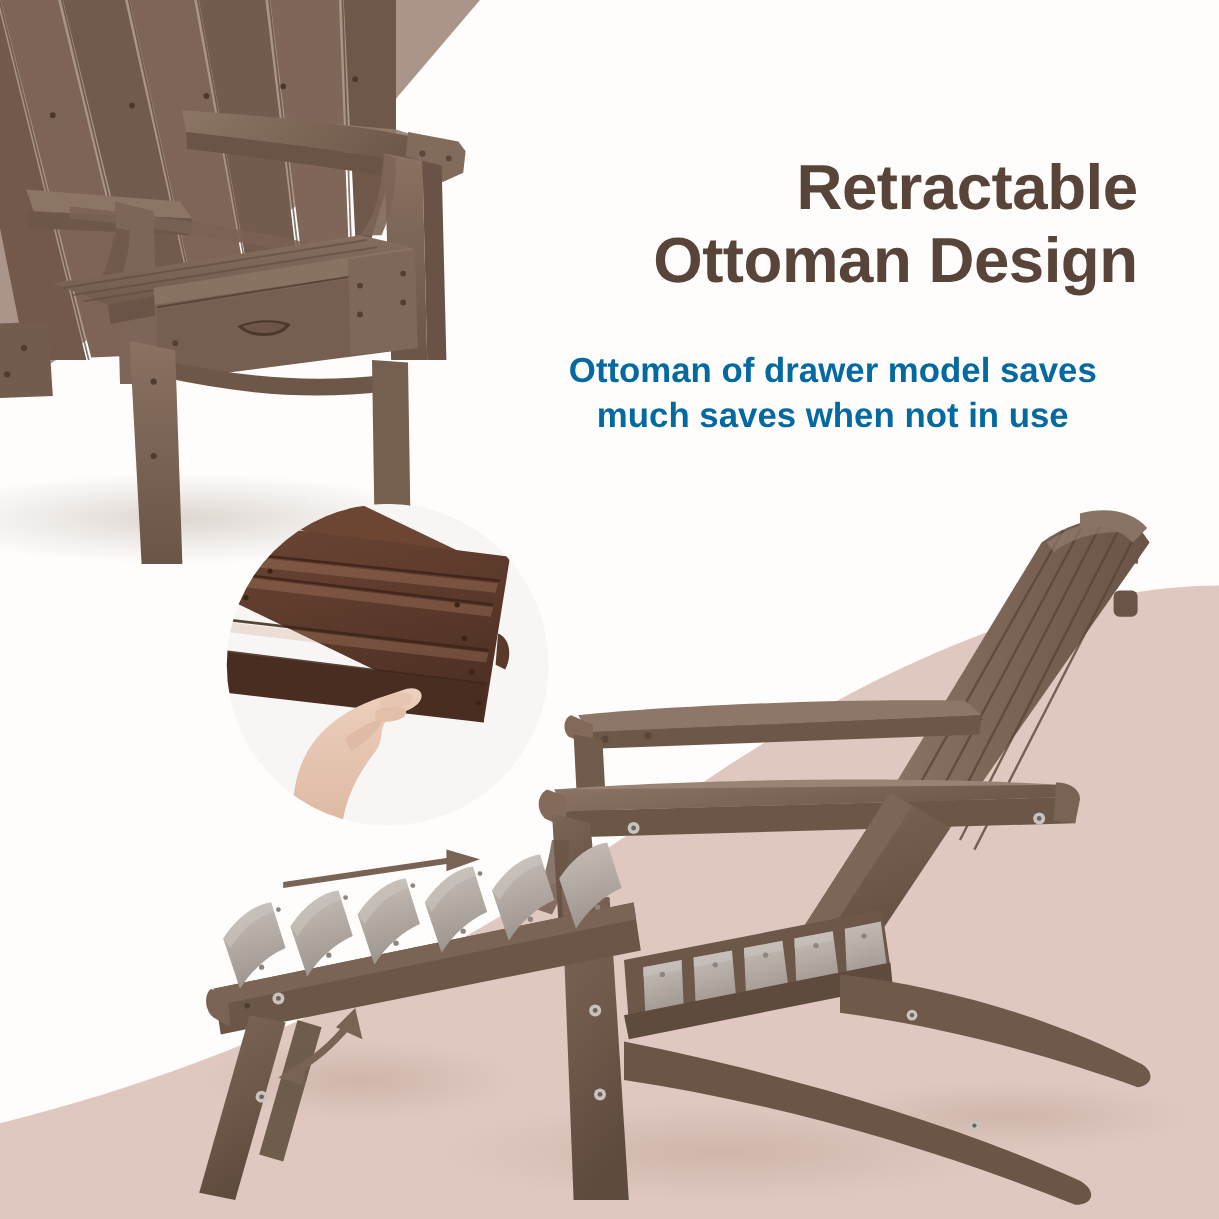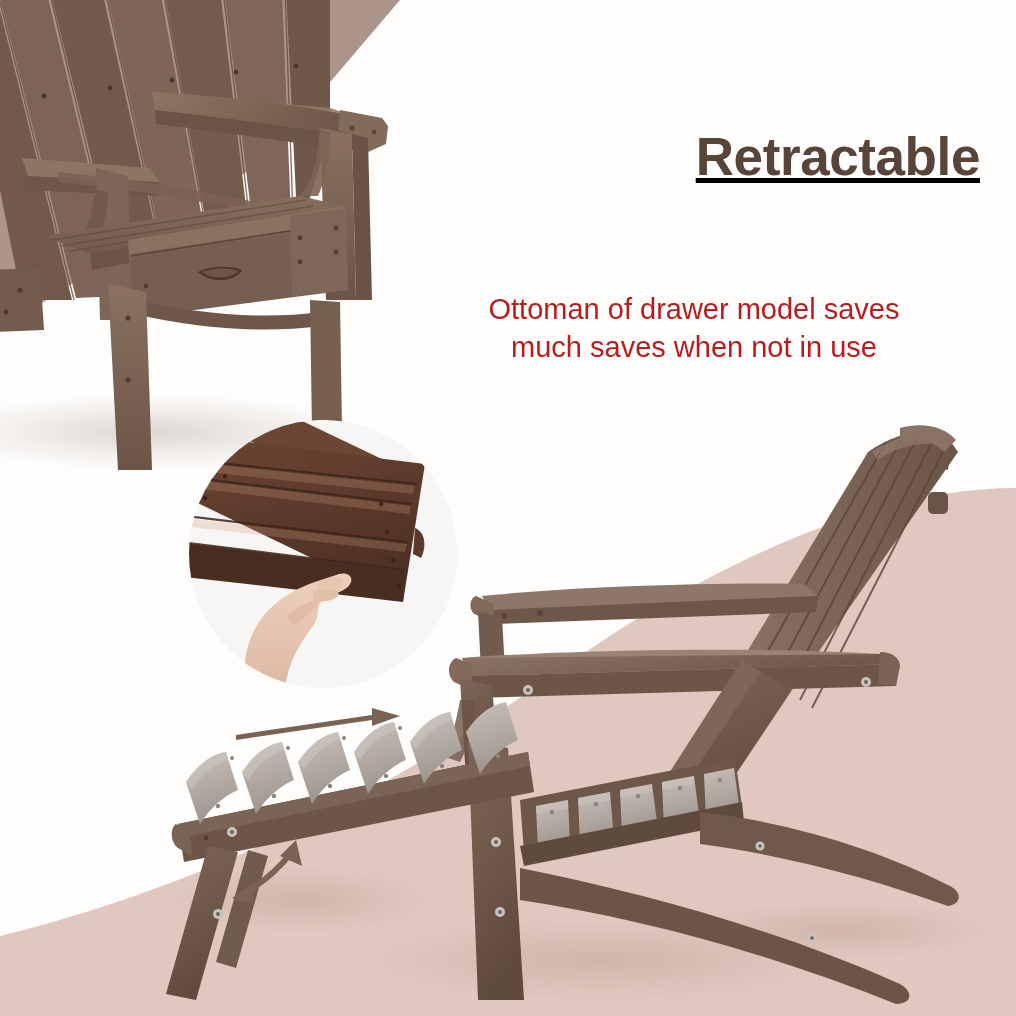--- a/index.html
+++ b/index.html
@@ -26,45 +26,44 @@
   #bg-taupe-wedge {
     left: 0; top: 0; width: 470px; height: 330px;
   }
   #bg-blush-curve {
     left: 0; top: 380px; width: 1016px; height: 640px;
   }
 
   
   #headline-block {
     position: absolute;
-    left: 452px;
+    left: 420px;
     top: 126px;
     width: 528px;
     text-align: right;
-    text-decoration: underline;
   }
   .headline-line {
     font-size: 53px;
     font-weight: bold;
     color: #584438;
     line-height: 1.16;
     letter-spacing: -0.4px;
     white-space: nowrap;
   }
   #subheadline-block {
     position: absolute;
     left: 430px;
     top: 290px;
     width: 528px;
     text-align: center;
   }
   .sub-line {
     font-size: 29px;
-    font-weight: normal;
-    color: #b91c1c;
+    font-weight: bold;
+    color: #0369a1;
     line-height: 1.32;
     white-space: nowrap;
   }
 
   
   #inset-circle {
     position: absolute;
     left: 189px;
     top: 420px;
     width: 268px;
@@ -521,20 +520,21 @@
 
     <g>
       <path d="M 292 852 C 276 872 258 886 242 894" stroke="#7a6255" stroke-width="6" fill="none" stroke-linecap="round"></path>
       <polygon points="296,840 302,866 280,856" fill="#7a6255"></polygon>
       <polygon points="232,898 256,882 252,904" fill="#7a6255"></polygon>
     </g>
   </svg>
 
   <div id="headline-block">
     <div class="headline-line">Retractable</div>
+    <div class="headline-line">Ottoman Design</div>
   </div>
 
   <div id="subheadline-block">
     <div class="sub-line">Ottoman of drawer model saves</div>
     <div class="sub-line">much saves when not in use</div>
   </div>
 
 </div>
 
 </body></html>

